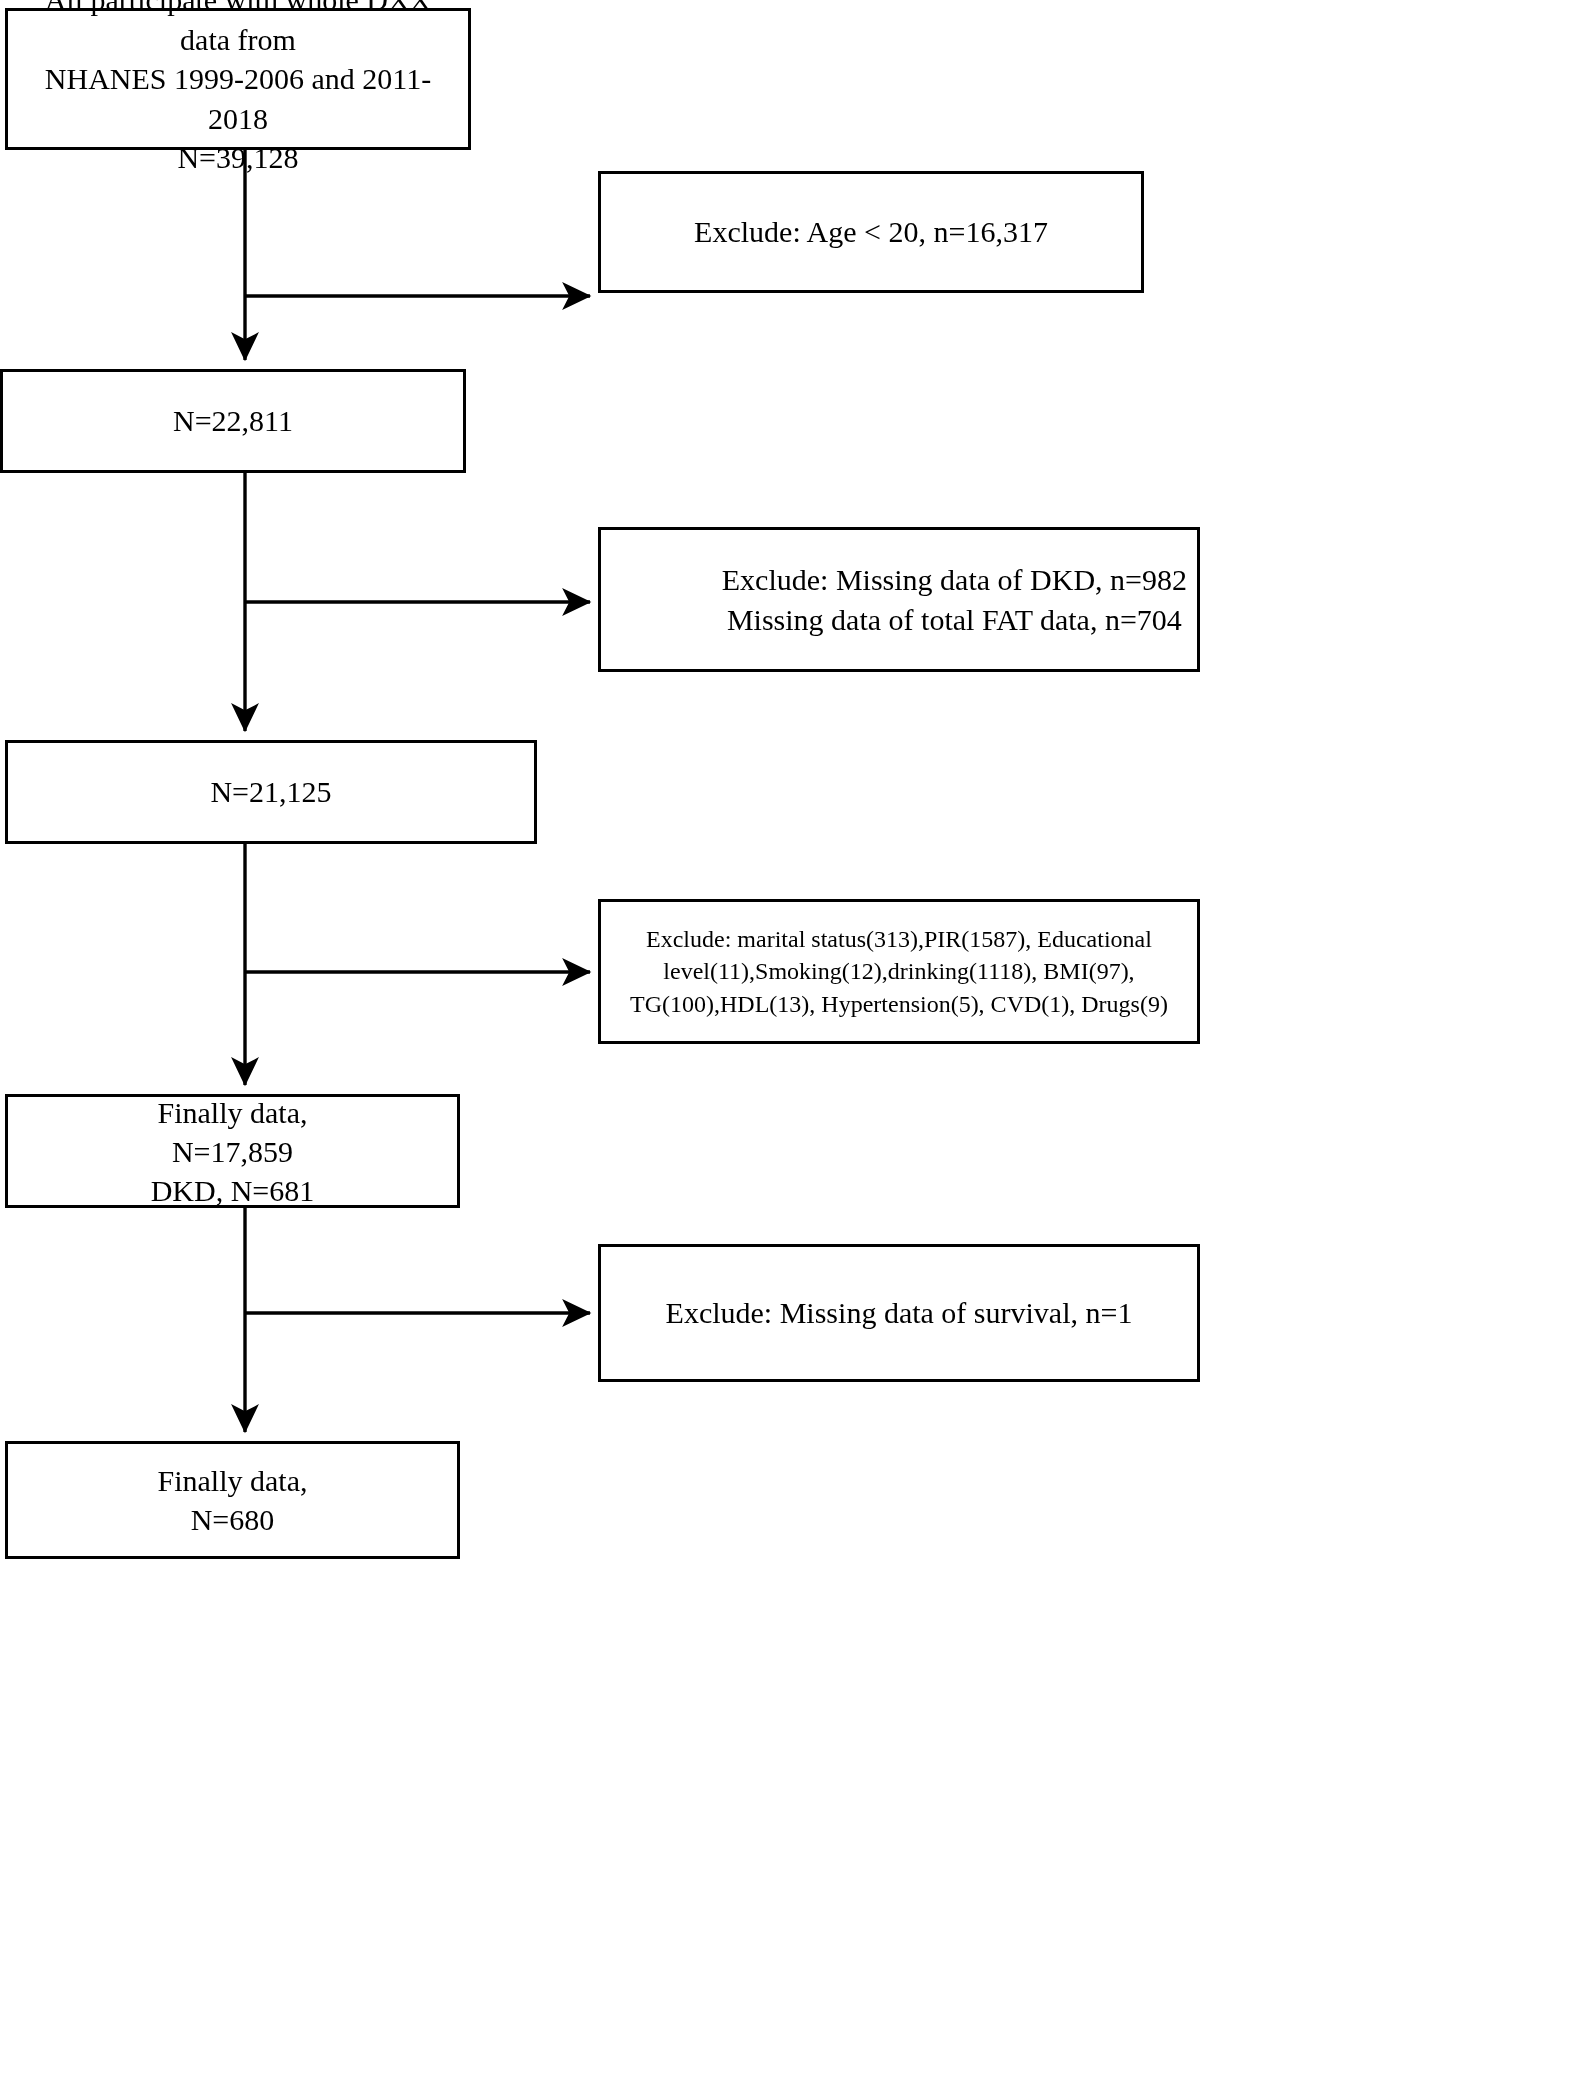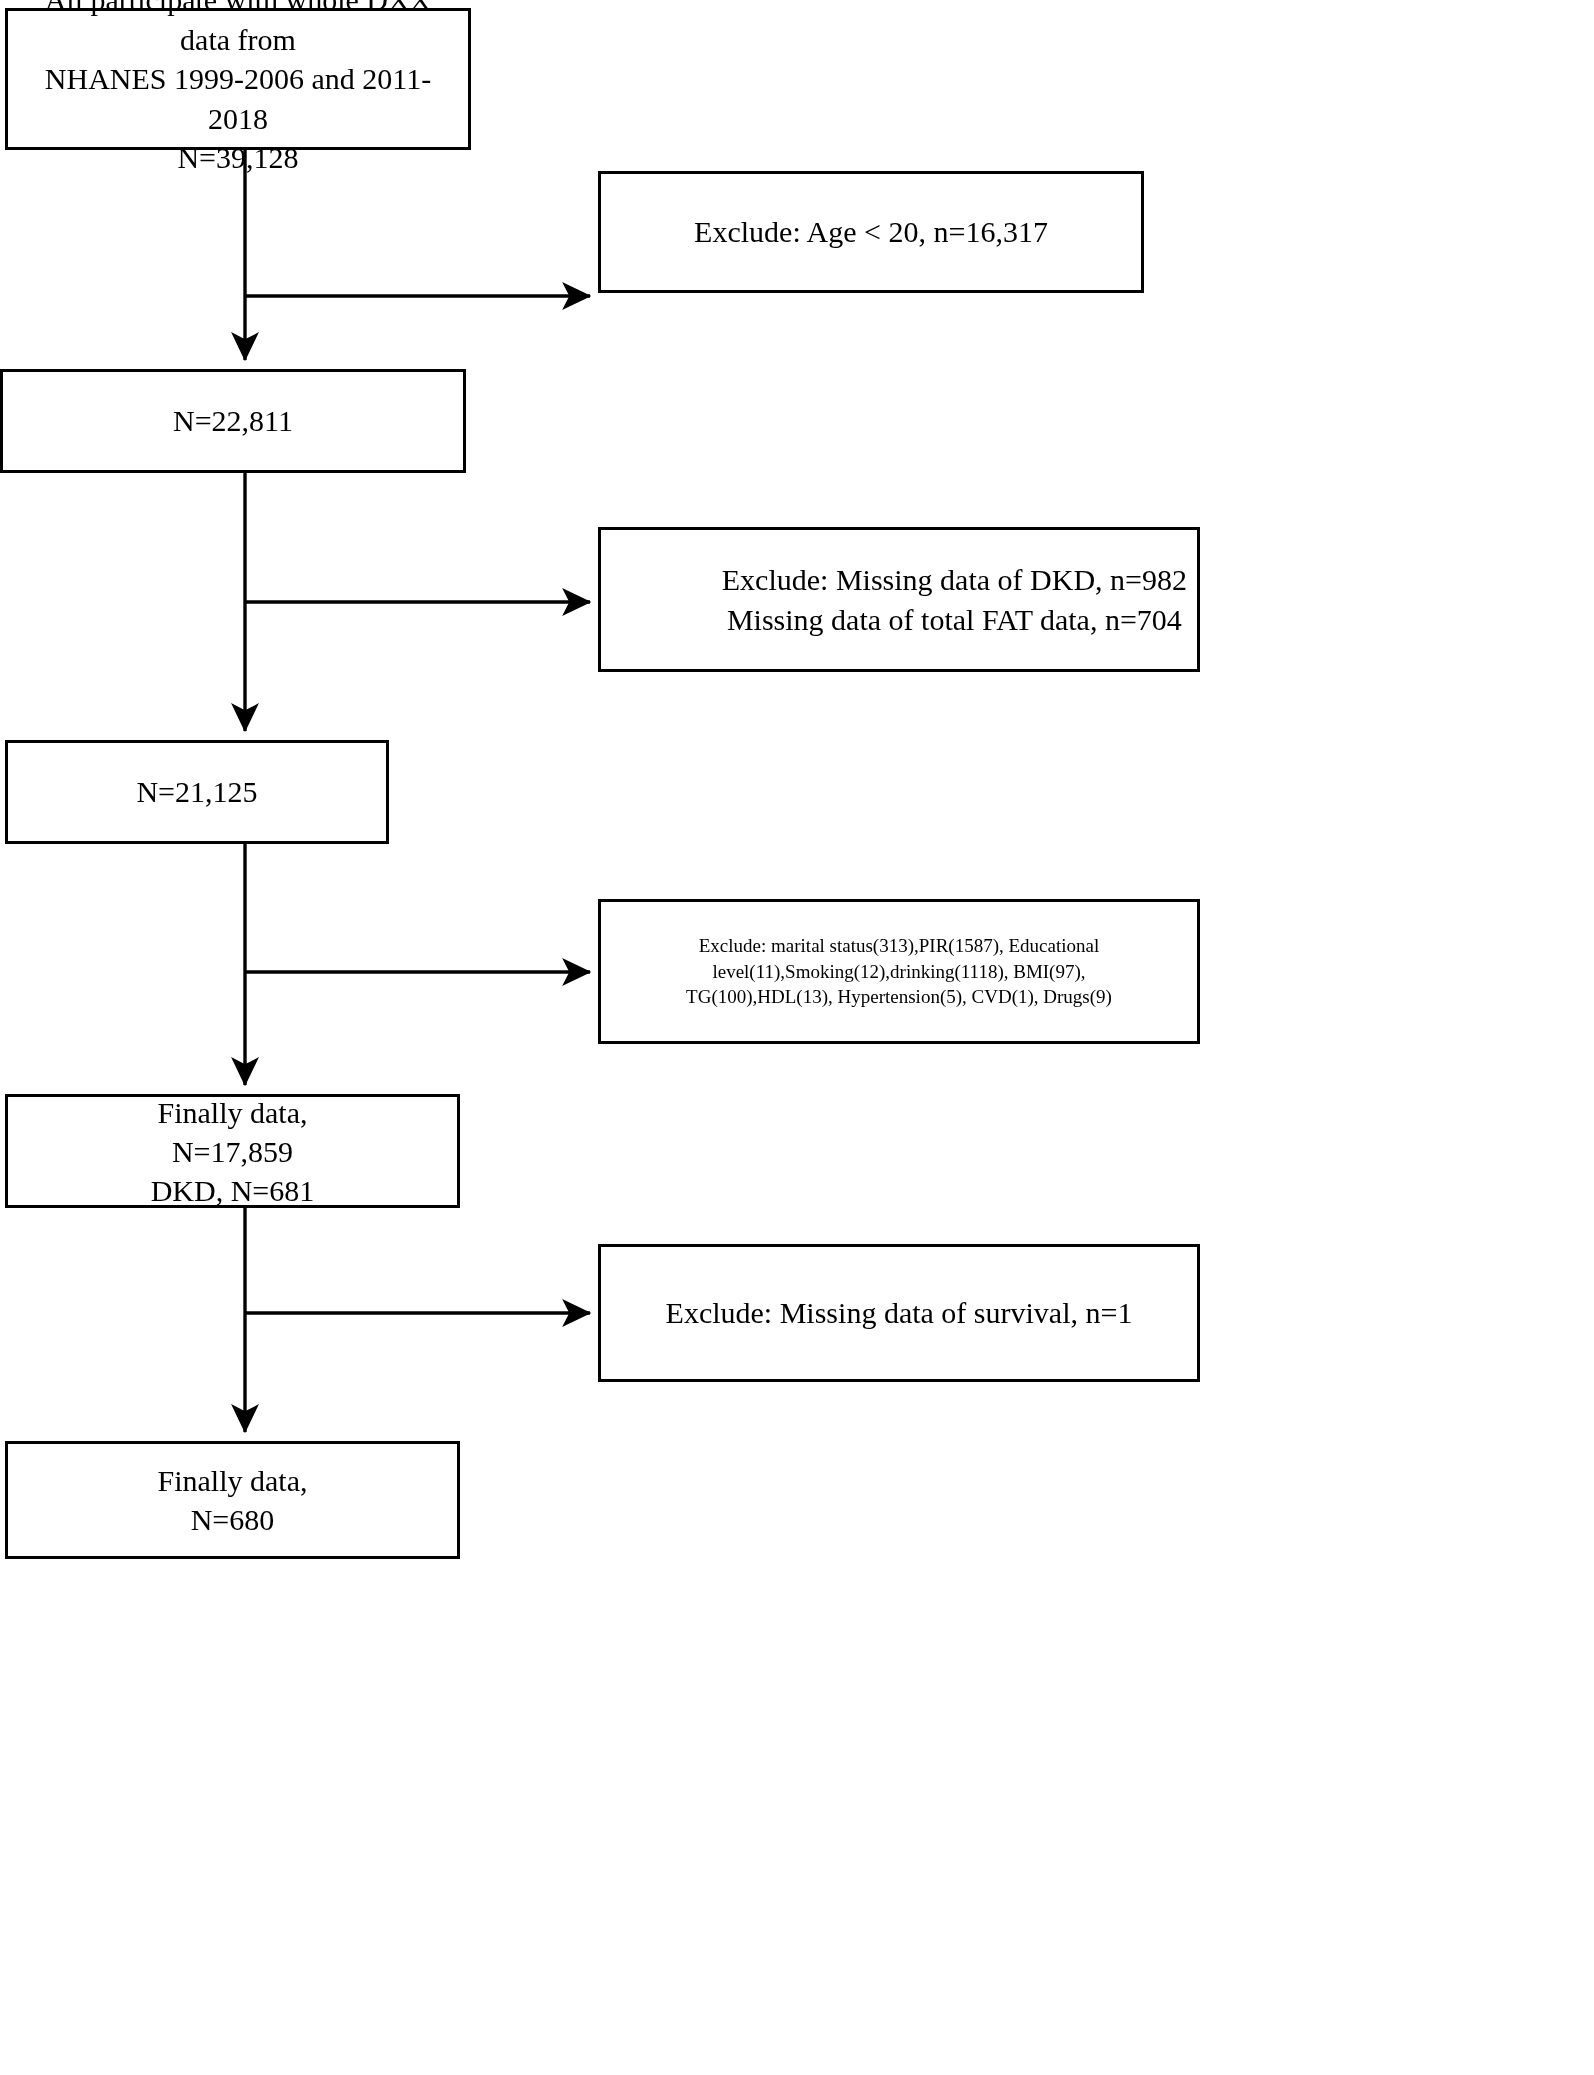--- a/index.html
+++ b/index.html
@@ -39,21 +39,21 @@
   .node-text {
     font-size: 30px;
     line-height: 1.32;
     white-space: pre-line;
     padding: 0 10px;
   }
   .node-text.tight {
     line-height: 1.30;
   }
   .node-text.small {
-    font-size: 19px;
+    font-size: 24px;
     line-height: 1.36;
   }
 </style>
 </head>
 <body>
 
 <div id="flowchart-root">
 
   <svg id="flow-svg" viewBox="0 0 1594 2075">
     <defs>
@@ -91,21 +91,21 @@
 
   <div class="node-box" style="left:0; top:369px; width:466px; height:104px;">
     <div class="node-text">N=22,811</div>
   </div>
 
   <div class="node-box" style="left:598px; top:527px; width:602px; height:145px;justify-content:flex-end;">
     <div class="node-text">Exclude: Missing data of DKD, n=982
 Missing data of total FAT data, n=704</div>
   </div>
 
-  <div class="node-box" style="left:5px; top:740px; width:384px; height:104px;">
+  <div class="node-box" style="left:5px; top:740px; width:532px; height:104px;">
     <div class="node-text">N=21,125</div>
   </div>
 
   <div class="node-box" style="left:598px; top:899px; width:602px; height:145px;">
     <div class="node-text small">Exclude: marital status(313),PIR(1587), Educational
 level(11),Smoking(12),drinking(1118), BMI(97),
 TG(100),HDL(13), Hypertension(5), CVD(1), Drugs(9)</div>
   </div>
 
   <div class="node-box" style="left:5px; top:1094px; width:455px; height:114px;">

